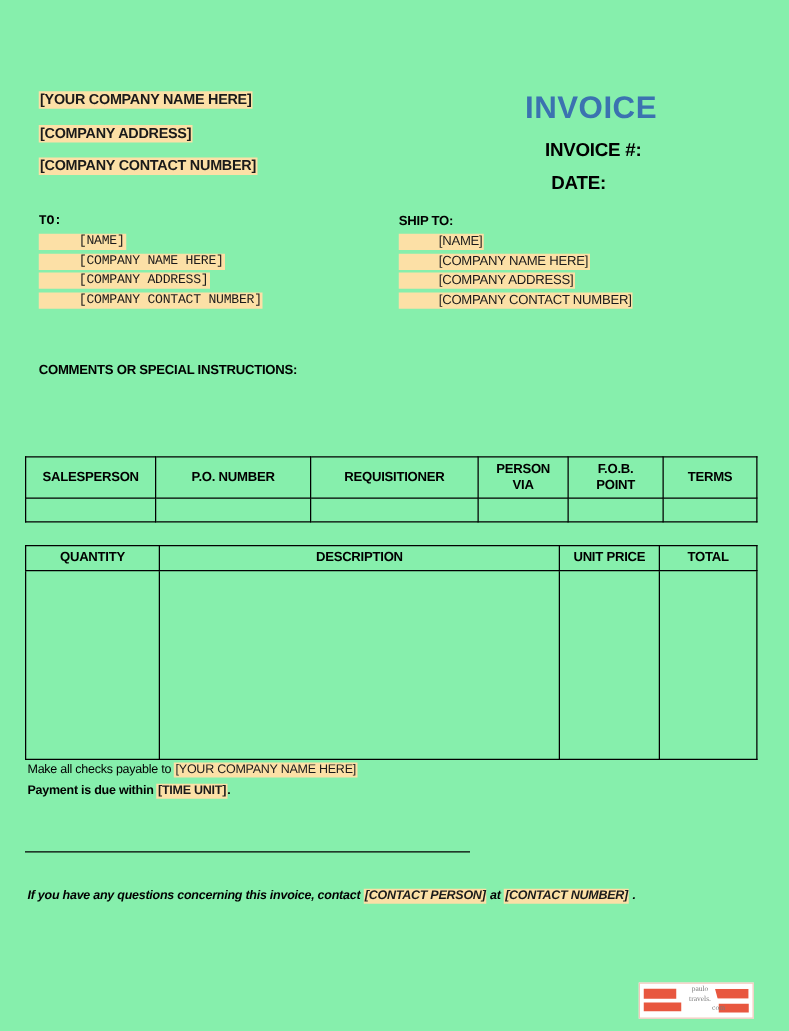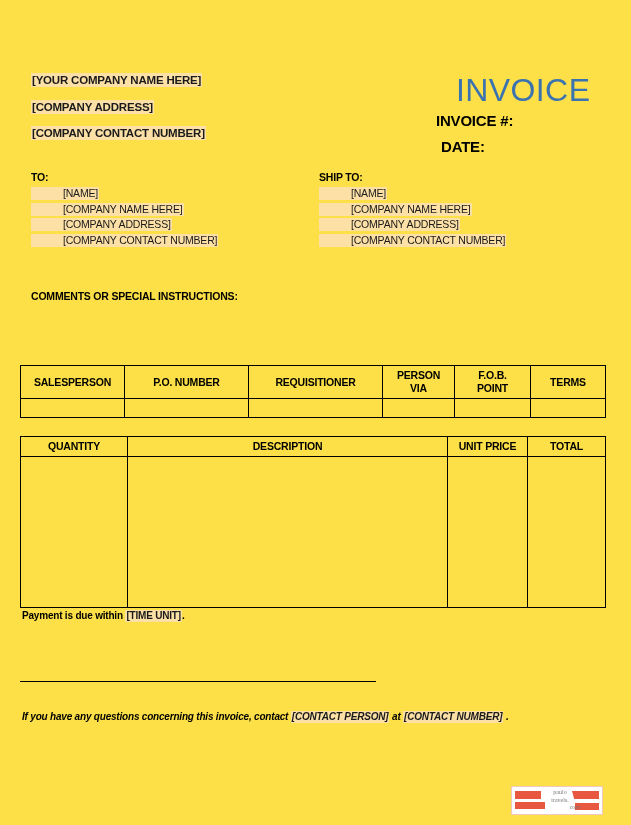--- a/index.html
+++ b/index.html
@@ -14,21 +14,21 @@
     font-family: "Liberation Sans", sans-serif;
     color: #000000;
     overflow: hidden;
   }
 
   .page {
     position: absolute;
     left: 0; top: 0;
     width: 631px;
     height: 825px;
-    background: #fde047;
+    background: #86efac;
   }
 
   
   .hl {
     background: #fce0a6;
     color: #1a1a1a;
     padding: 0 1px;
     white-space: nowrap;
   }
 
@@ -44,44 +44,44 @@
     font-weight: bold;
     letter-spacing: -0.2px;
     margin-bottom: 12.5px;
     display: block;
   }
   .company-line .hl { display: inline-block; line-height: 14px; }
 
   
   .invoice-title {
     position: absolute;
-    left: 456px;
+    left: 420px;
     top: 72px;
-    font-size: 32px;
-    font-weight: normal;
+    font-size: 25px;
+    font-weight: bold;
     color: #3b72b0;
     letter-spacing: 0.4px;
   }
   .invoice-meta {
     position: absolute;
     left: 436px;
     top: 112px;
     width: 130px;
   }
   .invoice-meta div {
     font-size: 15px;
     font-weight: bold;
     letter-spacing: -0.2px;
     margin-bottom: 9px;
   }
   .invoice-meta .meta-date { padding-left: 5px; }
 
   
   .addr-block { position: absolute; }
-  .addr-to { left: 31px; top: 171px; width: 270px; }
+  .addr-to { left: 31px; top: 171px; width: 270px; font-family: Liberation Mono, monospace; }
   .addr-shipto { left: 319px; top: 171px; width: 270px; }
   .addr-label {
     font-size: 10.5px;
     font-weight: bold;
     letter-spacing: -0.2px;
     margin-bottom: 4px;
     display: block;
   }
   .addr-line {
     font-size: 10.5px;
@@ -321,20 +321,21 @@
       <tr>
         <td class="item-body"></td>
         <td class="item-body"></td>
         <td class="item-body"></td>
         <td class="item-body"></td>
       </tr>
     </tbody>
   </table>
 
   <div class="pay-note">
+    <div class="note-first"><span>Make all checks payable to </span><span class="hl">[YOUR COMPANY NAME HERE]</span></div>
     <div><span>Payment is due within </span><span class="hl">[TIME UNIT]</span><span>.</span></div>
   </div>
 
 
   <div class="footer-rule"></div>
 
   <div class="footer-contact"><span>If you have any questions concerning this invoice, contact </span><span class="hl">[CONTACT PERSON]</span><span> at </span><span class="hl">[CONTACT NUMBER]</span><span> .</span></div>
 
   <div class="logo">
     <div class="bar bar-tl"></div>

